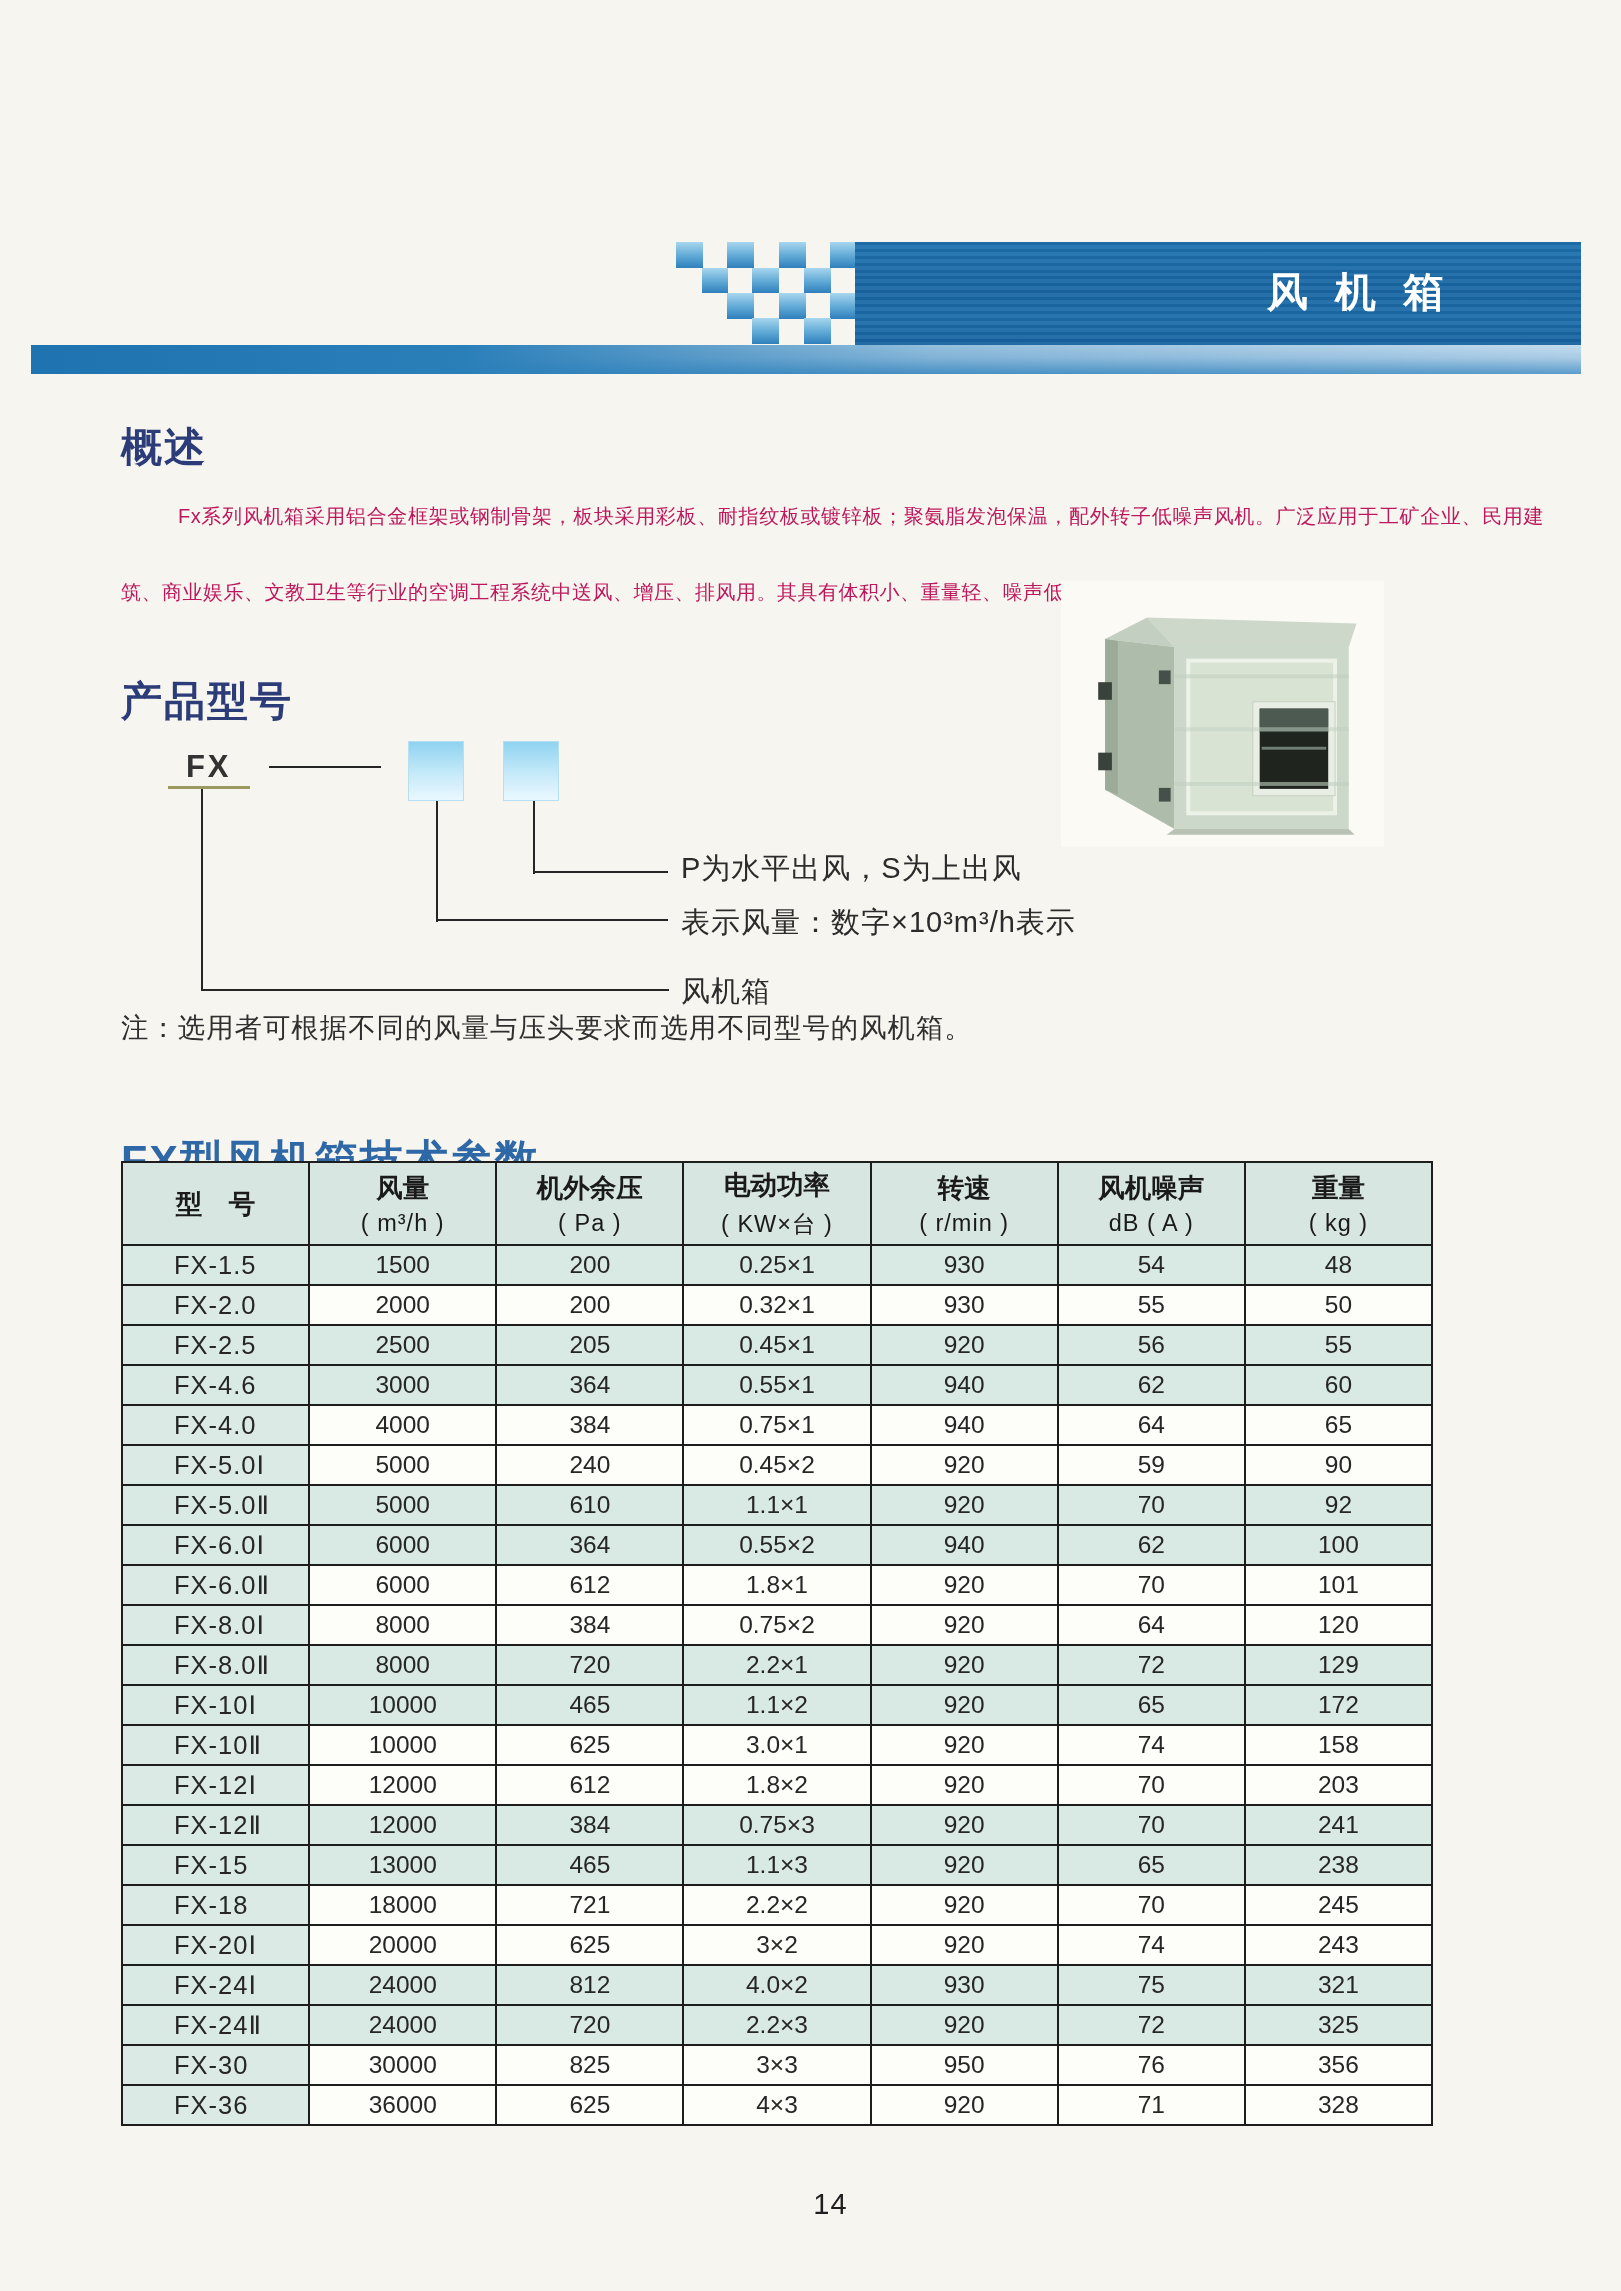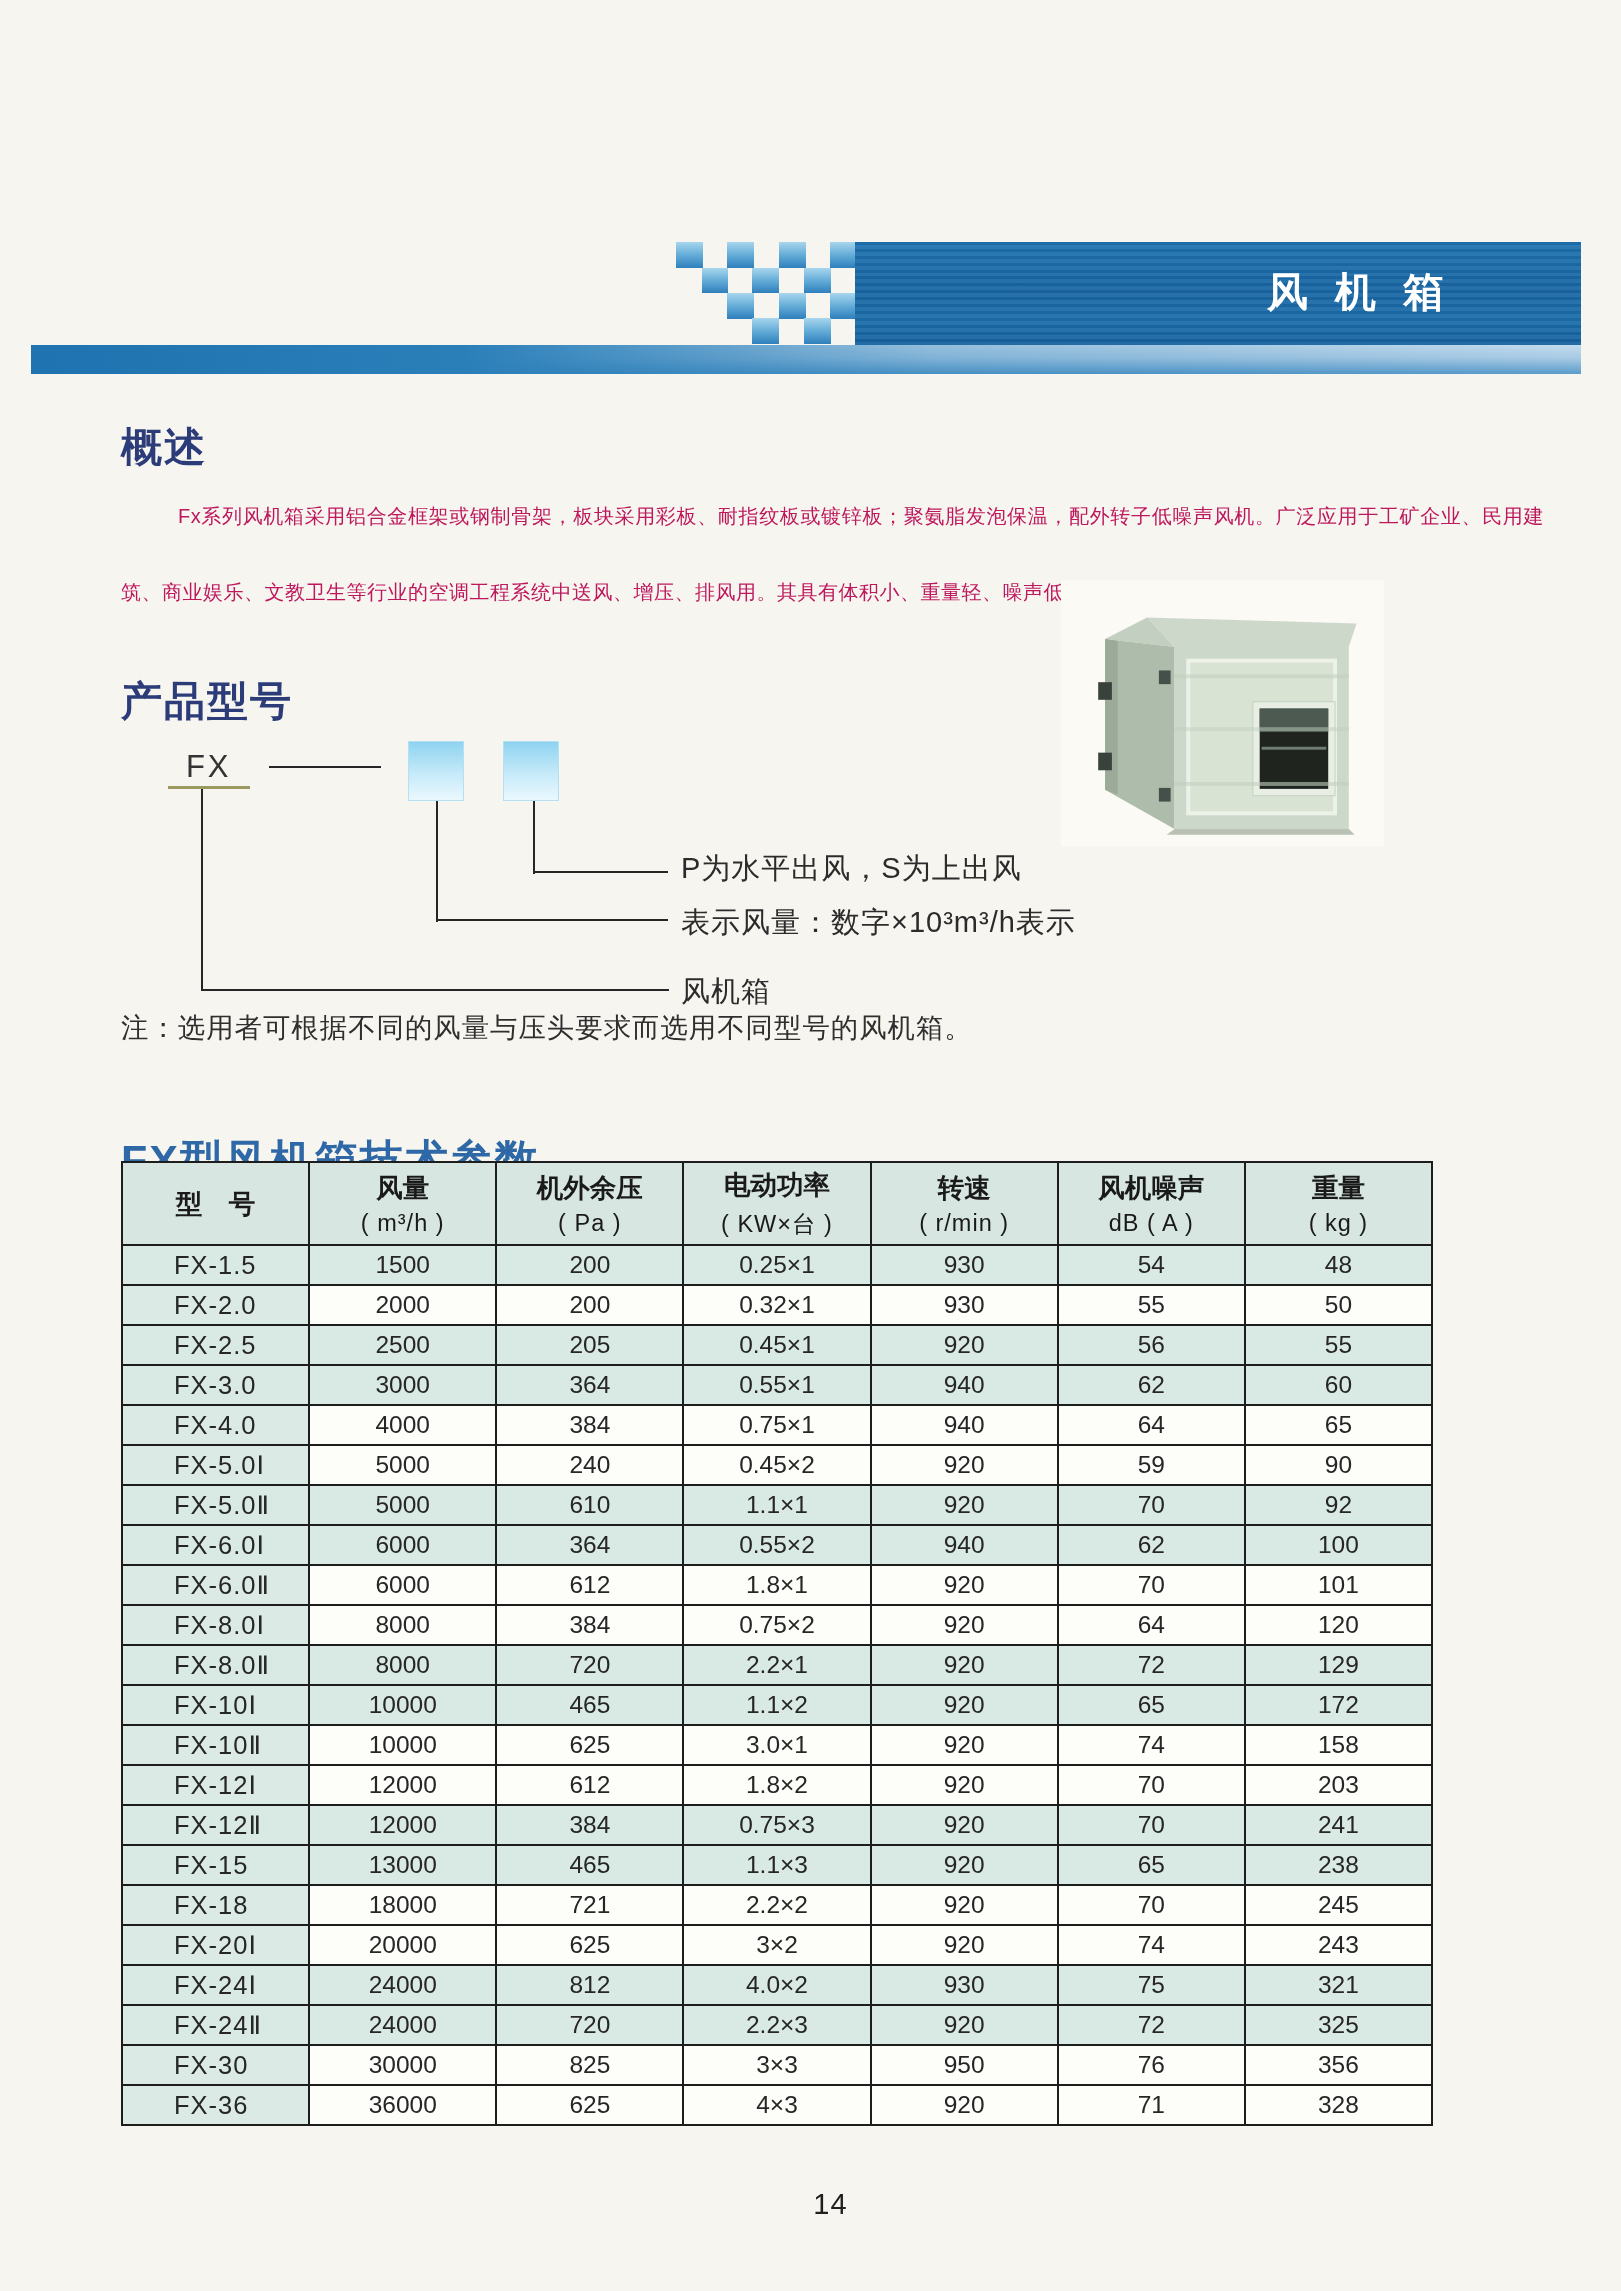--- a/index.html
+++ b/index.html
@@ -45,21 +45,21 @@
   #h-overview{left:121px;top:420px;}
   #h-model{left:121px;top:674px;}
   #h-table{left:121px;top:1132px;color:var(--head-blue);font-size:43px;}
   .para{
     position:absolute;left:121px;top:478px;width:1423px;
     font-size:20px;line-height:76px;color:#be185d;
     text-indent:57px;letter-spacing:0.5px;text-align:justify;
   }
   .note{position:absolute;left:121px;top:1010px;font-size:27.4px;color:#2f2f2f;letter-spacing:1px;}
   
-  .fx-code{position:absolute;left:186px;top:749px;font-size:31px;color:#333;letter-spacing:2.9px;}
+  .fx-code{position:absolute;left:186px;top:749px;font-size:31px;color:#333;letter-spacing:2.9px;font-weight:bold;}
   .fx-underline{position:absolute;left:168px;top:786px;width:82px;height:2.9px;background:#9a9a60;}
   .dline{position:absolute;background:#262626;}
   .mbox{
     position:absolute;width:56px;height:60px;
     background:linear-gradient(180deg,#8fd3f0 0%,#c6eaf9 55%,#eaf8fe 100%);
     border:1px solid #b5e0f4;box-sizing:border-box;
   }
   .dlabel{position:absolute;left:681px;font-size:29px;color:#2b2b2b;letter-spacing:1px;white-space:nowrap;}
   
   .photo{position:absolute;left:1061px;top:580px;width:323px;height:267px;}
@@ -225,21 +225,21 @@
           <tr class="tint">
             <td class="model">FX-2.5</td>
             <td>2500</td>
             <td>205</td>
             <td>0.45×1</td>
             <td>920</td>
             <td>56</td>
             <td>55</td>
           </tr>
           <tr class="tint">
-            <td class="model">FX-3.0</td>
+            <td class="model">FX-4.6</td>
             <td>3000</td>
             <td>364</td>
             <td>0.55×1</td>
             <td>940</td>
             <td>62</td>
             <td>60</td>
           </tr>
           <tr>
             <td class="model">FX-4.0</td>
             <td>4000</td>

